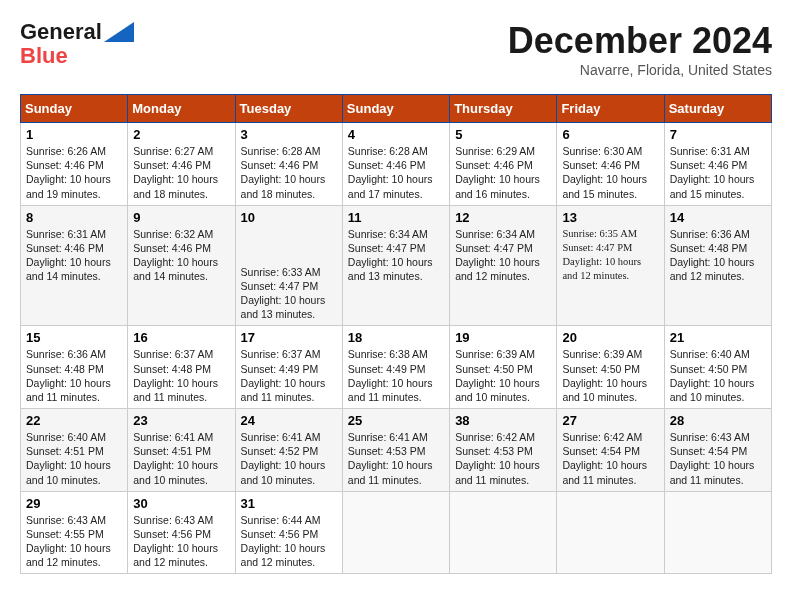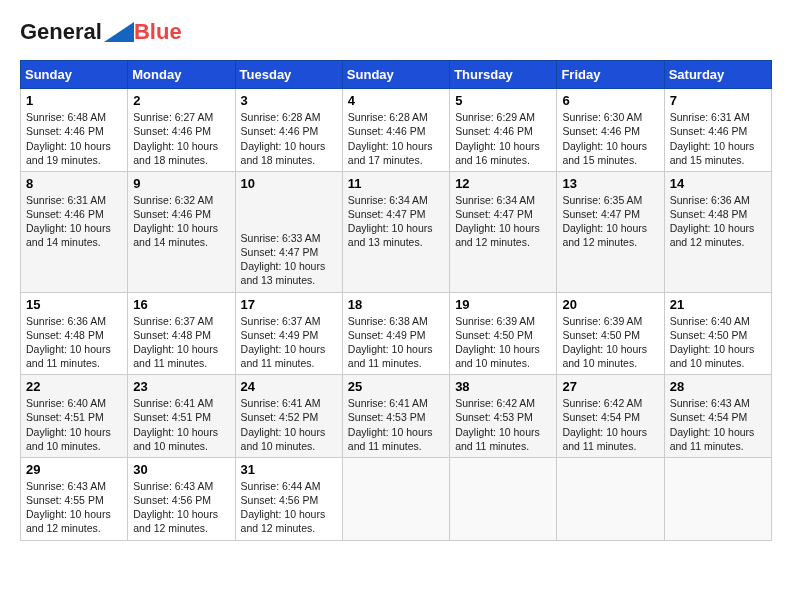--- a/index.html
+++ b/index.html
@@ -11,21 +11,21 @@
       padding: 20px;
     }
     .header {
       display: flex;
       justify-content: space-between;
       align-items: flex-start;
       margin-bottom: 16px;
     }
     .logo {
       display: flex;
-      flex-direction: row;
+      flex-direction: column;
       align-items: flex-start;
     }
     .logo-text {
       font-size: 22px;
       font-weight: bold;
       color: #1a1a1a;
       line-height: 1.1;
     }
     .logo-text .general { color: #1a1a1a; }
     .logo-line {
@@ -43,21 +43,21 @@
     .location {
       font-size: 14px;
       color: #555;
     }
     .calendar {
       width: 100%;
       border-collapse: collapse;
       font-size: 11px;
     }
     .calendar th {
-      background: #1d4ed8;
+      background: #c2410c;
       color: #fff;
       padding: 6px 4px;
       text-align: left;
       font-size: 13px;
       font-weight: bold;
       border: 1px solid #0d47a1;
     }
     .calendar td {
       border: 1px solid #ccc;
       vertical-align: top;
@@ -92,39 +92,43 @@
     <div class="logo-line">
       <span class="logo-text">
         <span class="general">General</span>
       </span>
       <svg width="30" height="20" viewBox="0 0 30 20" style="margin-left:2px;">
         <polygon points="0,20 30,0 30,20" fill="#1565c0"></polygon>
       </svg>
     </div>
     <span class="logo-text blue" style="color:#ef4444;font-weight:bold;font-size:22px;">Blue</span>
   </div>
+  <div class="title-block">
+    <div class="month-title">December 2024</div>
+    <div class="location">Navarre, Florida, United States</div>
+  </div>
 </div>
 
 <table class="calendar">
   <thead>
     <tr id="header-row">
         <th>Sunday</th>
         <th>Monday</th>
         <th>Tuesday</th>
         <th>Sunday</th>
         <th>Thursday</th>
         <th>Friday</th>
         <th>Saturday</th>
       </tr>
   </thead>
   <tbody id="calendar-body">
       <tr>
         <td>
           <span class="day-num">1</span>
-          <div class="day-info" style="white-space: pre-line;">Sunrise: 6:48 AM
+          <div class="day-info" style="white-space: pre-line;">Sunrise: 6:26 AM
 Sunset: 4:46 PM
 Daylight: 10 hours
 and 19 minutes.</div>
         </td>
         <td>
           <span class="day-num">2</span>
           <div class="day-info" style="white-space: pre-line;">Sunrise: 6:27 AM
 Sunset: 4:46 PM
 Daylight: 10 hours
 and 18 minutes.</div>
@@ -196,21 +200,21 @@
         </td>
         <td>
           <span class="day-num">12</span>
           <div class="day-info" style="white-space: pre-line;">Sunrise: 6:34 AM
 Sunset: 4:47 PM
 Daylight: 10 hours
 and 12 minutes.</div>
         </td>
         <td>
           <span class="day-num">13</span>
-          <div class="day-info" style="white-space: pre-line;">Sunrise: 6:35 AM
+          <div class="day-info" style="white-space: pre-line; font-family: Liberation Serif, serif;">Sunrise: 6:35 AM
 Sunset: 4:47 PM
 Daylight: 10 hours
 and 12 minutes.</div>
         </td>
         <td>
           <span class="day-num">14</span>
           <div class="day-info" style="white-space: pre-line;">Sunrise: 6:36 AM
 Sunset: 4:48 PM
 Daylight: 10 hours
 and 12 minutes.</div>

